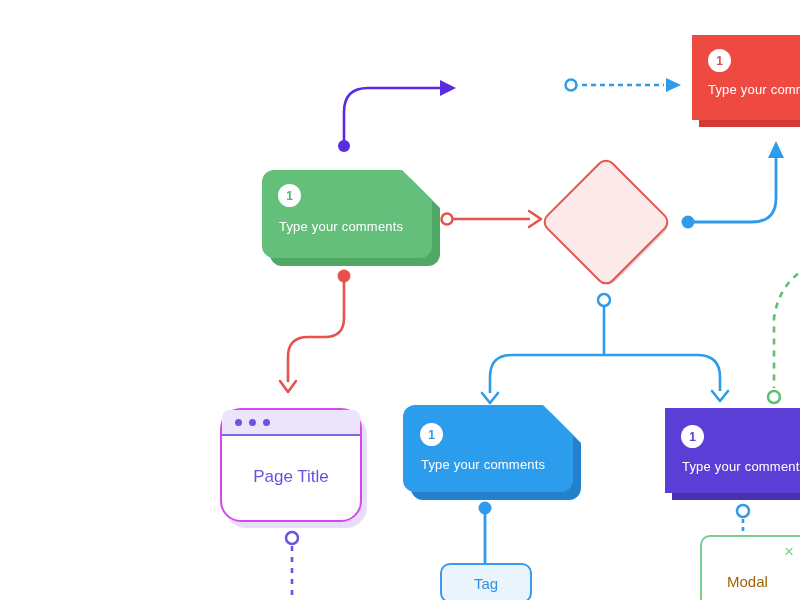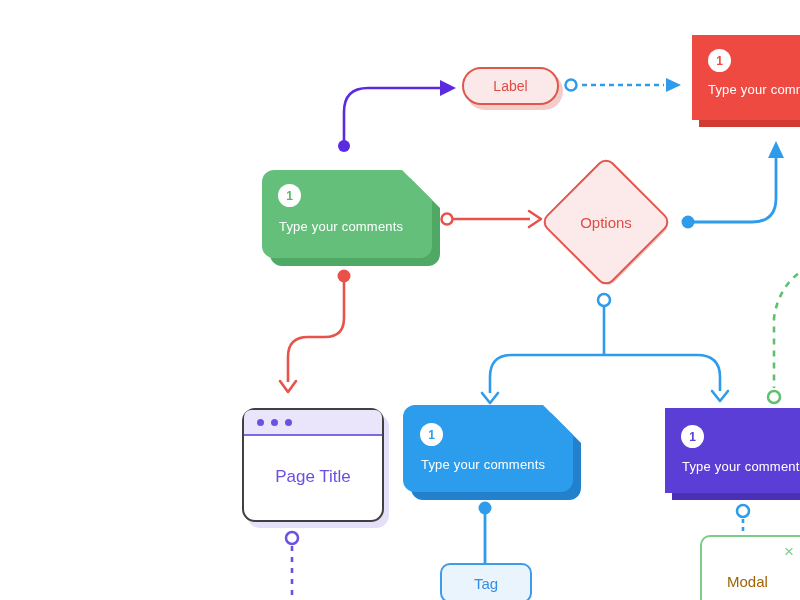--- a/index.html
+++ b/index.html
@@ -63,23 +63,22 @@
   #diamond{left:559px;top:175px;background:#fceaea;border:2px solid #e3564e;}
   #diamond-label{
     position:absolute;left:559px;top:175px;width:94px;height:94px;
     display:flex;align-items:center;justify-content:center;
     color:#e04c44;font-size:15px;font-weight:500;
   }
 
   
   #page-window{
     position:absolute;left:220px;top:408px;width:138px;height:110px;
-    background:#ffffff;border:2px solid #404040;border-radius:13px;
+    background:#ffffff;border:2px solid #d946ef;border-radius:21px;
     box-shadow:5px 6px 0 rgba(110,80,225,.18);
-    margin-left:22px;
   }
   #page-window .win-header{
     height:24px;background:#eae5fb;border-bottom:2px solid #7e68e6;
     border-radius:7px 7px 0 0;display:flex;align-items:center;gap:7px;padding-left:13px;
   }
   #page-window .win-dot{width:7px;height:7px;border-radius:50%;background:#6d51e3;}
   #page-window .win-body{
     height:82px;display:flex;align-items:center;justify-content:center;
     color:#6d4fe0;font-size:17px;font-weight:500;
   }
@@ -174,27 +173,23 @@
     <div class="badge">1</div>
     <div class="card-label">Type your comments</div>
   </div>
 
   <div class="card-shadow sq" id="card-red-shadow"></div>
   <div class="card sq" id="card-red">
     <div class="badge">1</div>
     <div class="card-label">Type your comments</div>
   </div>
 
-  <div id="label-pill">
-    <span>Label</span>
-  </div>
 
   <div class="diamond" id="diamond-shadow"></div>
   <div class="diamond" id="diamond"></div>
-  <div id="diamond-label">Options</div>
 
   <div id="page-window">
     <div class="win-header">
       <span class="win-dot"></span>
       <span class="win-dot"></span>
       <span class="win-dot"></span>
     </div>
     <div class="win-body">Page Title</div>
   </div>
 

